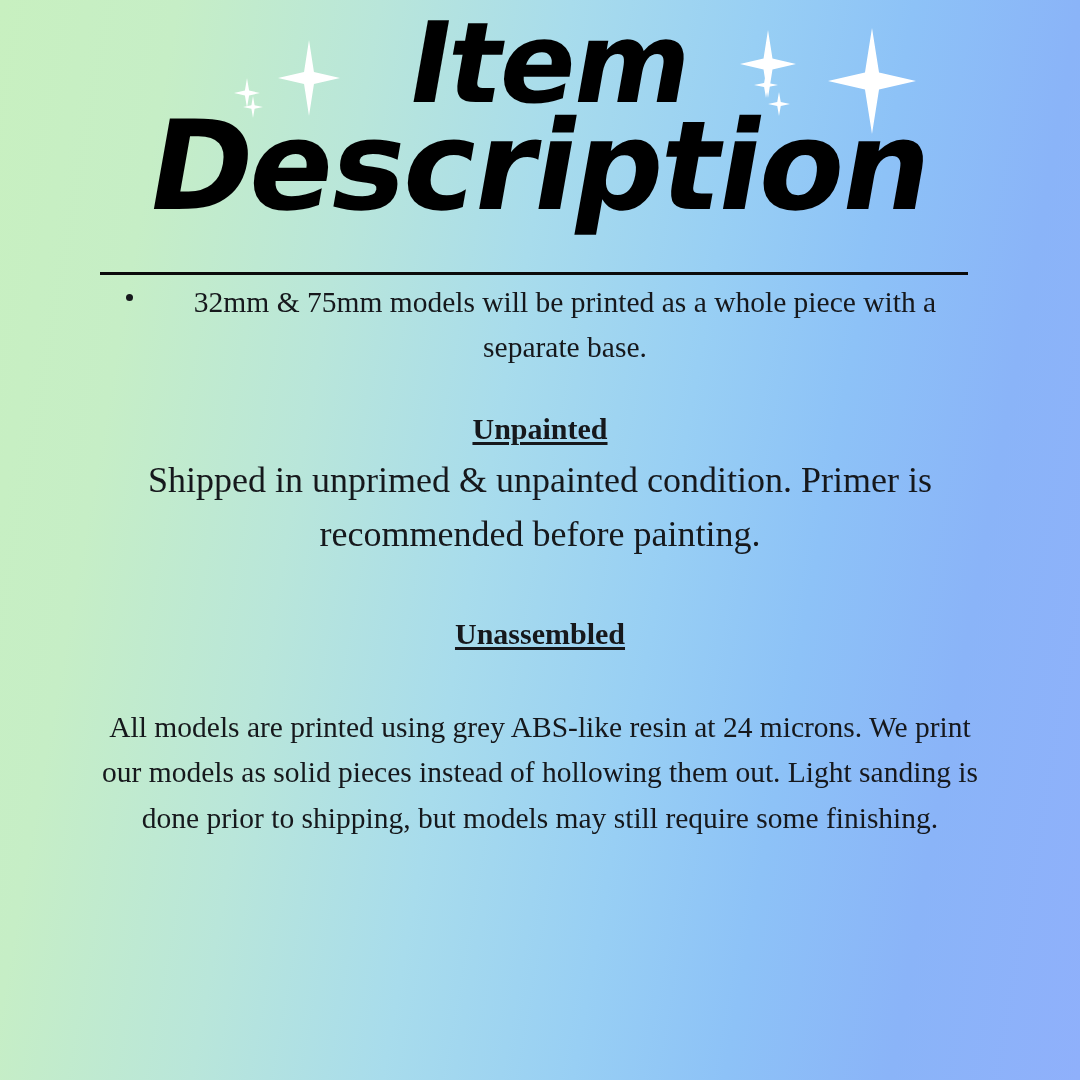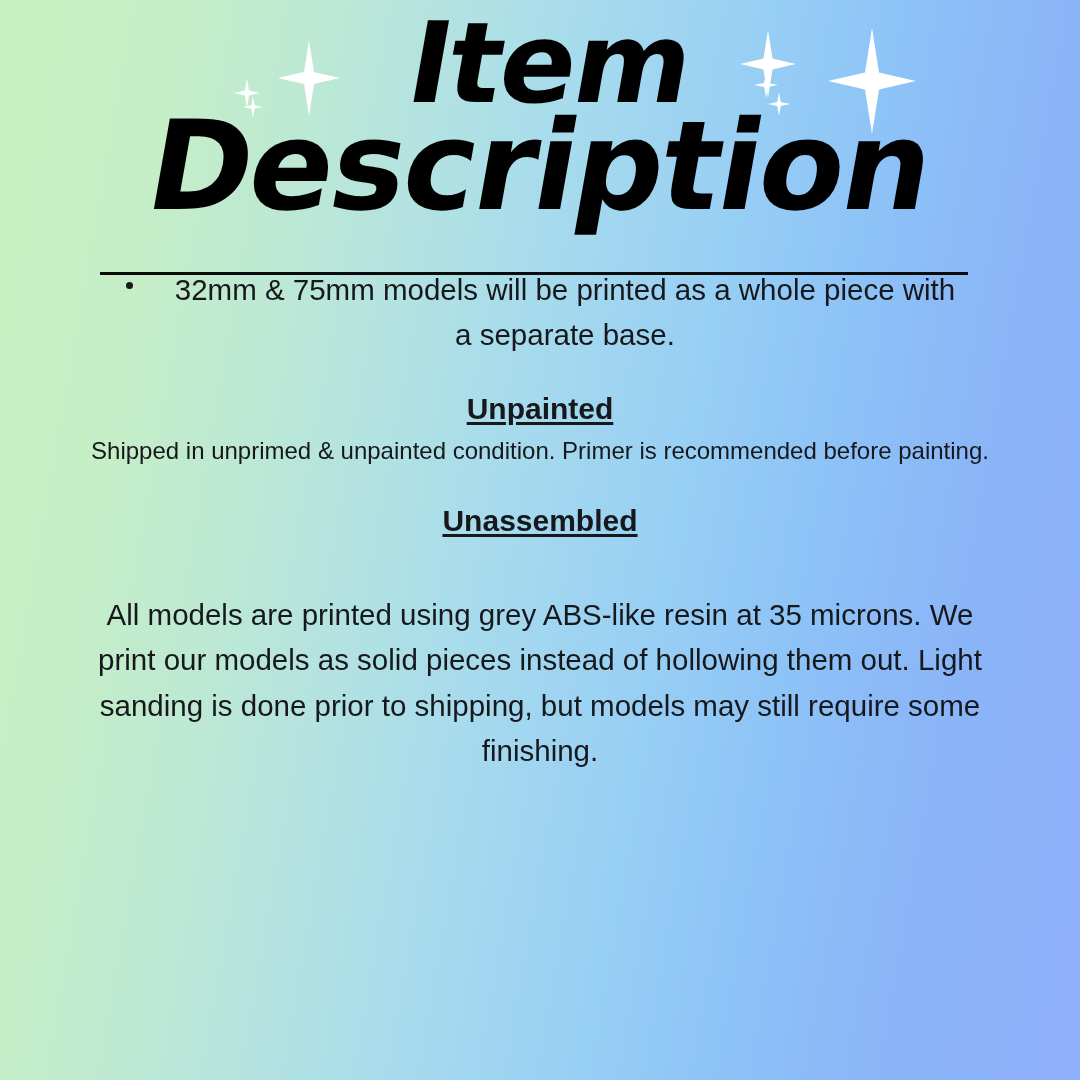--- a/index.html
+++ b/index.html
@@ -58,27 +58,27 @@
     top: 272px;
     width: 868px;
     height: 3px;
     background: #0b0b0b;
   }
 
   
   .content {
     position: absolute;
     left: 90px;
-    top: 268px;
+    top: 280px;
     width: 900px;
     color: #16181c;
     font-size: 29.5px;
     line-height: 1.52;
     text-align: center;
-    font-family: Liberation Sans, sans-serif;
+    font-family: Liberation Serif, serif;
   }
   ul.bullets {
     margin: 0;
     padding: 0 28px 0 78px;
     list-style: none;
     text-align: center;
   }
   ul.bullets li {
     position: relative;
     margin: 0 0 2px 0;
@@ -86,40 +86,40 @@
   ul.bullets li .dot {
     position: absolute;
     left: -42px;
     top: 14px;
     width: 7px;
     height: 7px;
     border-radius: 50%;
     background: #16181c;
   }
   .section {
-    margin-top: 28px;
+    margin-top: 36px;
   }
   .section h3 {
     margin: 0 0 0 0;
     font-size: 30px;
     font-weight: 700;
     text-decoration: underline;
     text-underline-offset: 3px;
   }
   .section p {
     margin: 2px 0 0 0;
-    font-size: 24px;
+    font-size: 36px;
     line-height: 1.5;
   }
   .outro {
     margin-top: 48px;
     font-size: 29.5px;
     line-height: 1.54;
   }
-  .section-gap-lg { margin-top: 29px; }
+  .section-gap-lg { margin-top: 50px; }
 </style>
 </head>
 <body>
 
 <div class="poster">
 
   <div class="star" style="left:234px; top:78px; width:26px; height:30px;"></div>
   <div class="star" style="left:243px; top:96px; width:20px; height:22px;"></div>
   <div class="star" style="left:278px; top:40px; width:62px; height:76px;"></div>
   <div class="star" style="left:754px; top:72px; width:24px; height:26px;"></div>
@@ -145,15 +145,15 @@
 
     <div class="section">
       <h3>Unpainted</h3>
       <p>Shipped in unprimed &amp; unpainted condition. Primer is recommended before painting.</p>
     </div>
 
     <div class="section section-gap-lg">
       <h3>Unassembled</h3>
     </div>
 
-    <div class="outro">All models are printed using grey ABS-like resin at 35 microns. We print our models as solid pieces instead of hollowing them out. Light sanding is done prior to shipping, but models may still require some finishing.</div>
+    <div class="outro">All models are printed using grey ABS-like resin at 24 microns. We print our models as solid pieces instead of hollowing them out. Light sanding is done prior to shipping, but models may still require some finishing.</div>
   </div>
 </div>
 
 </body></html>

